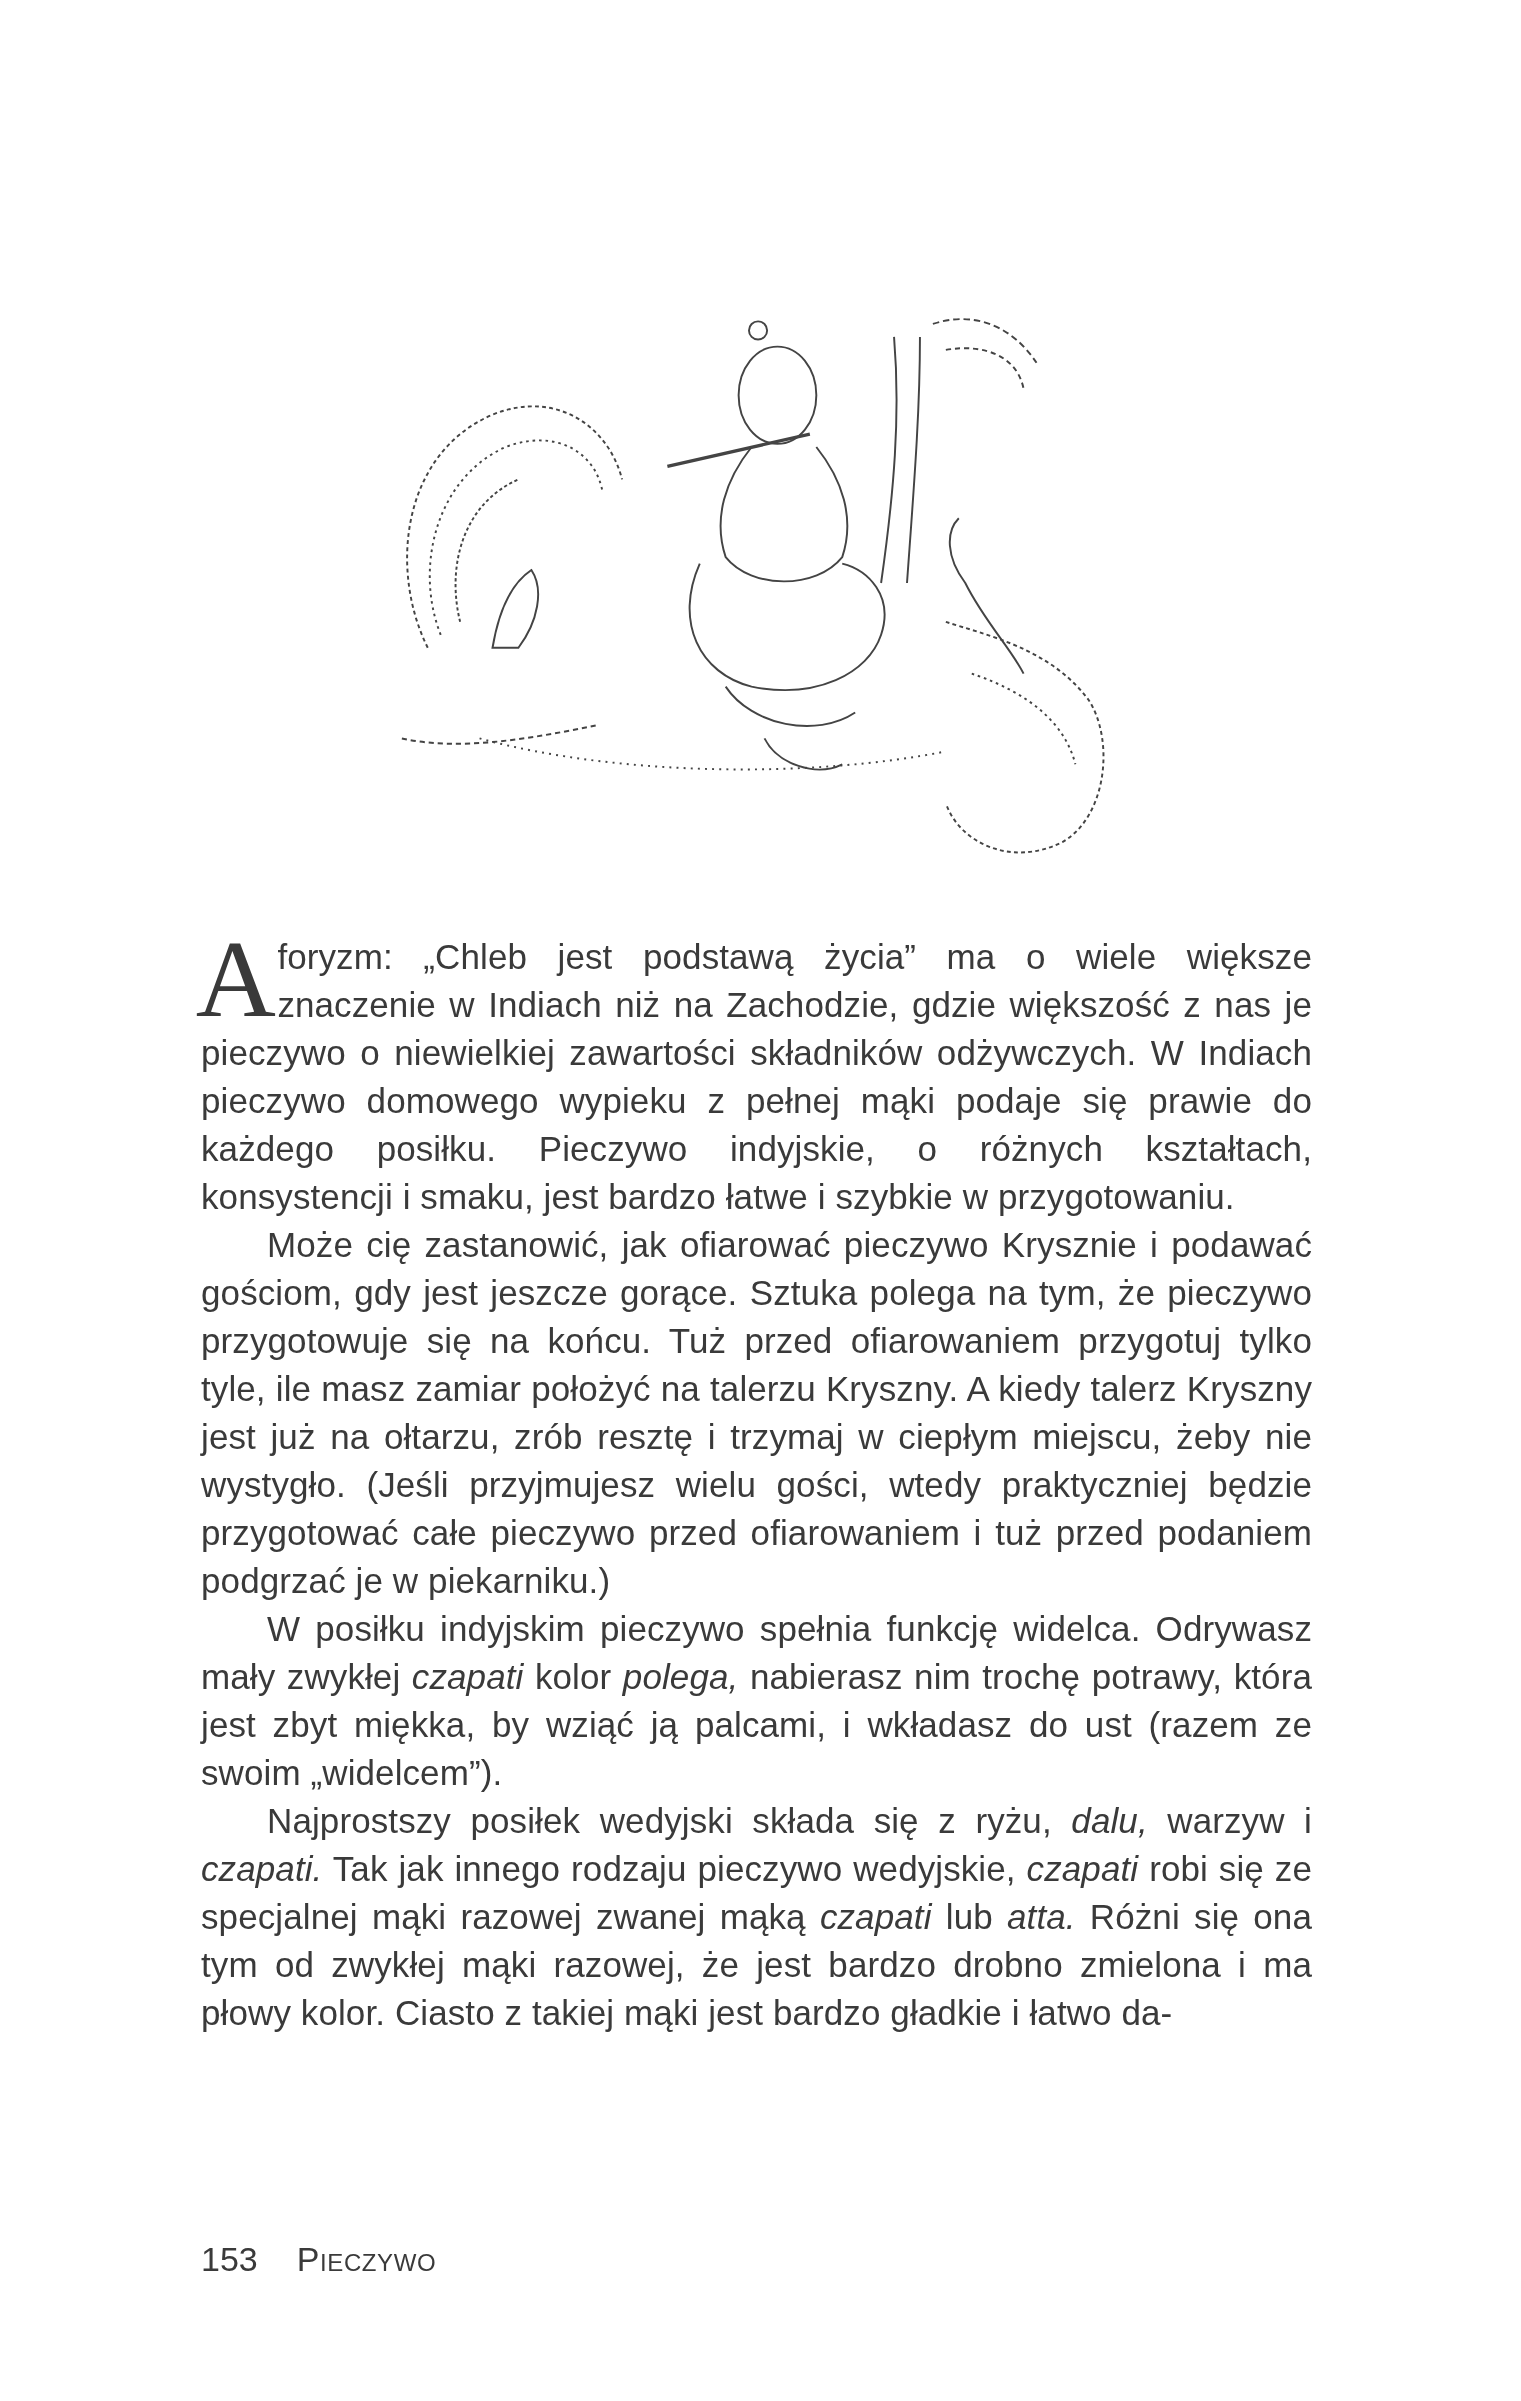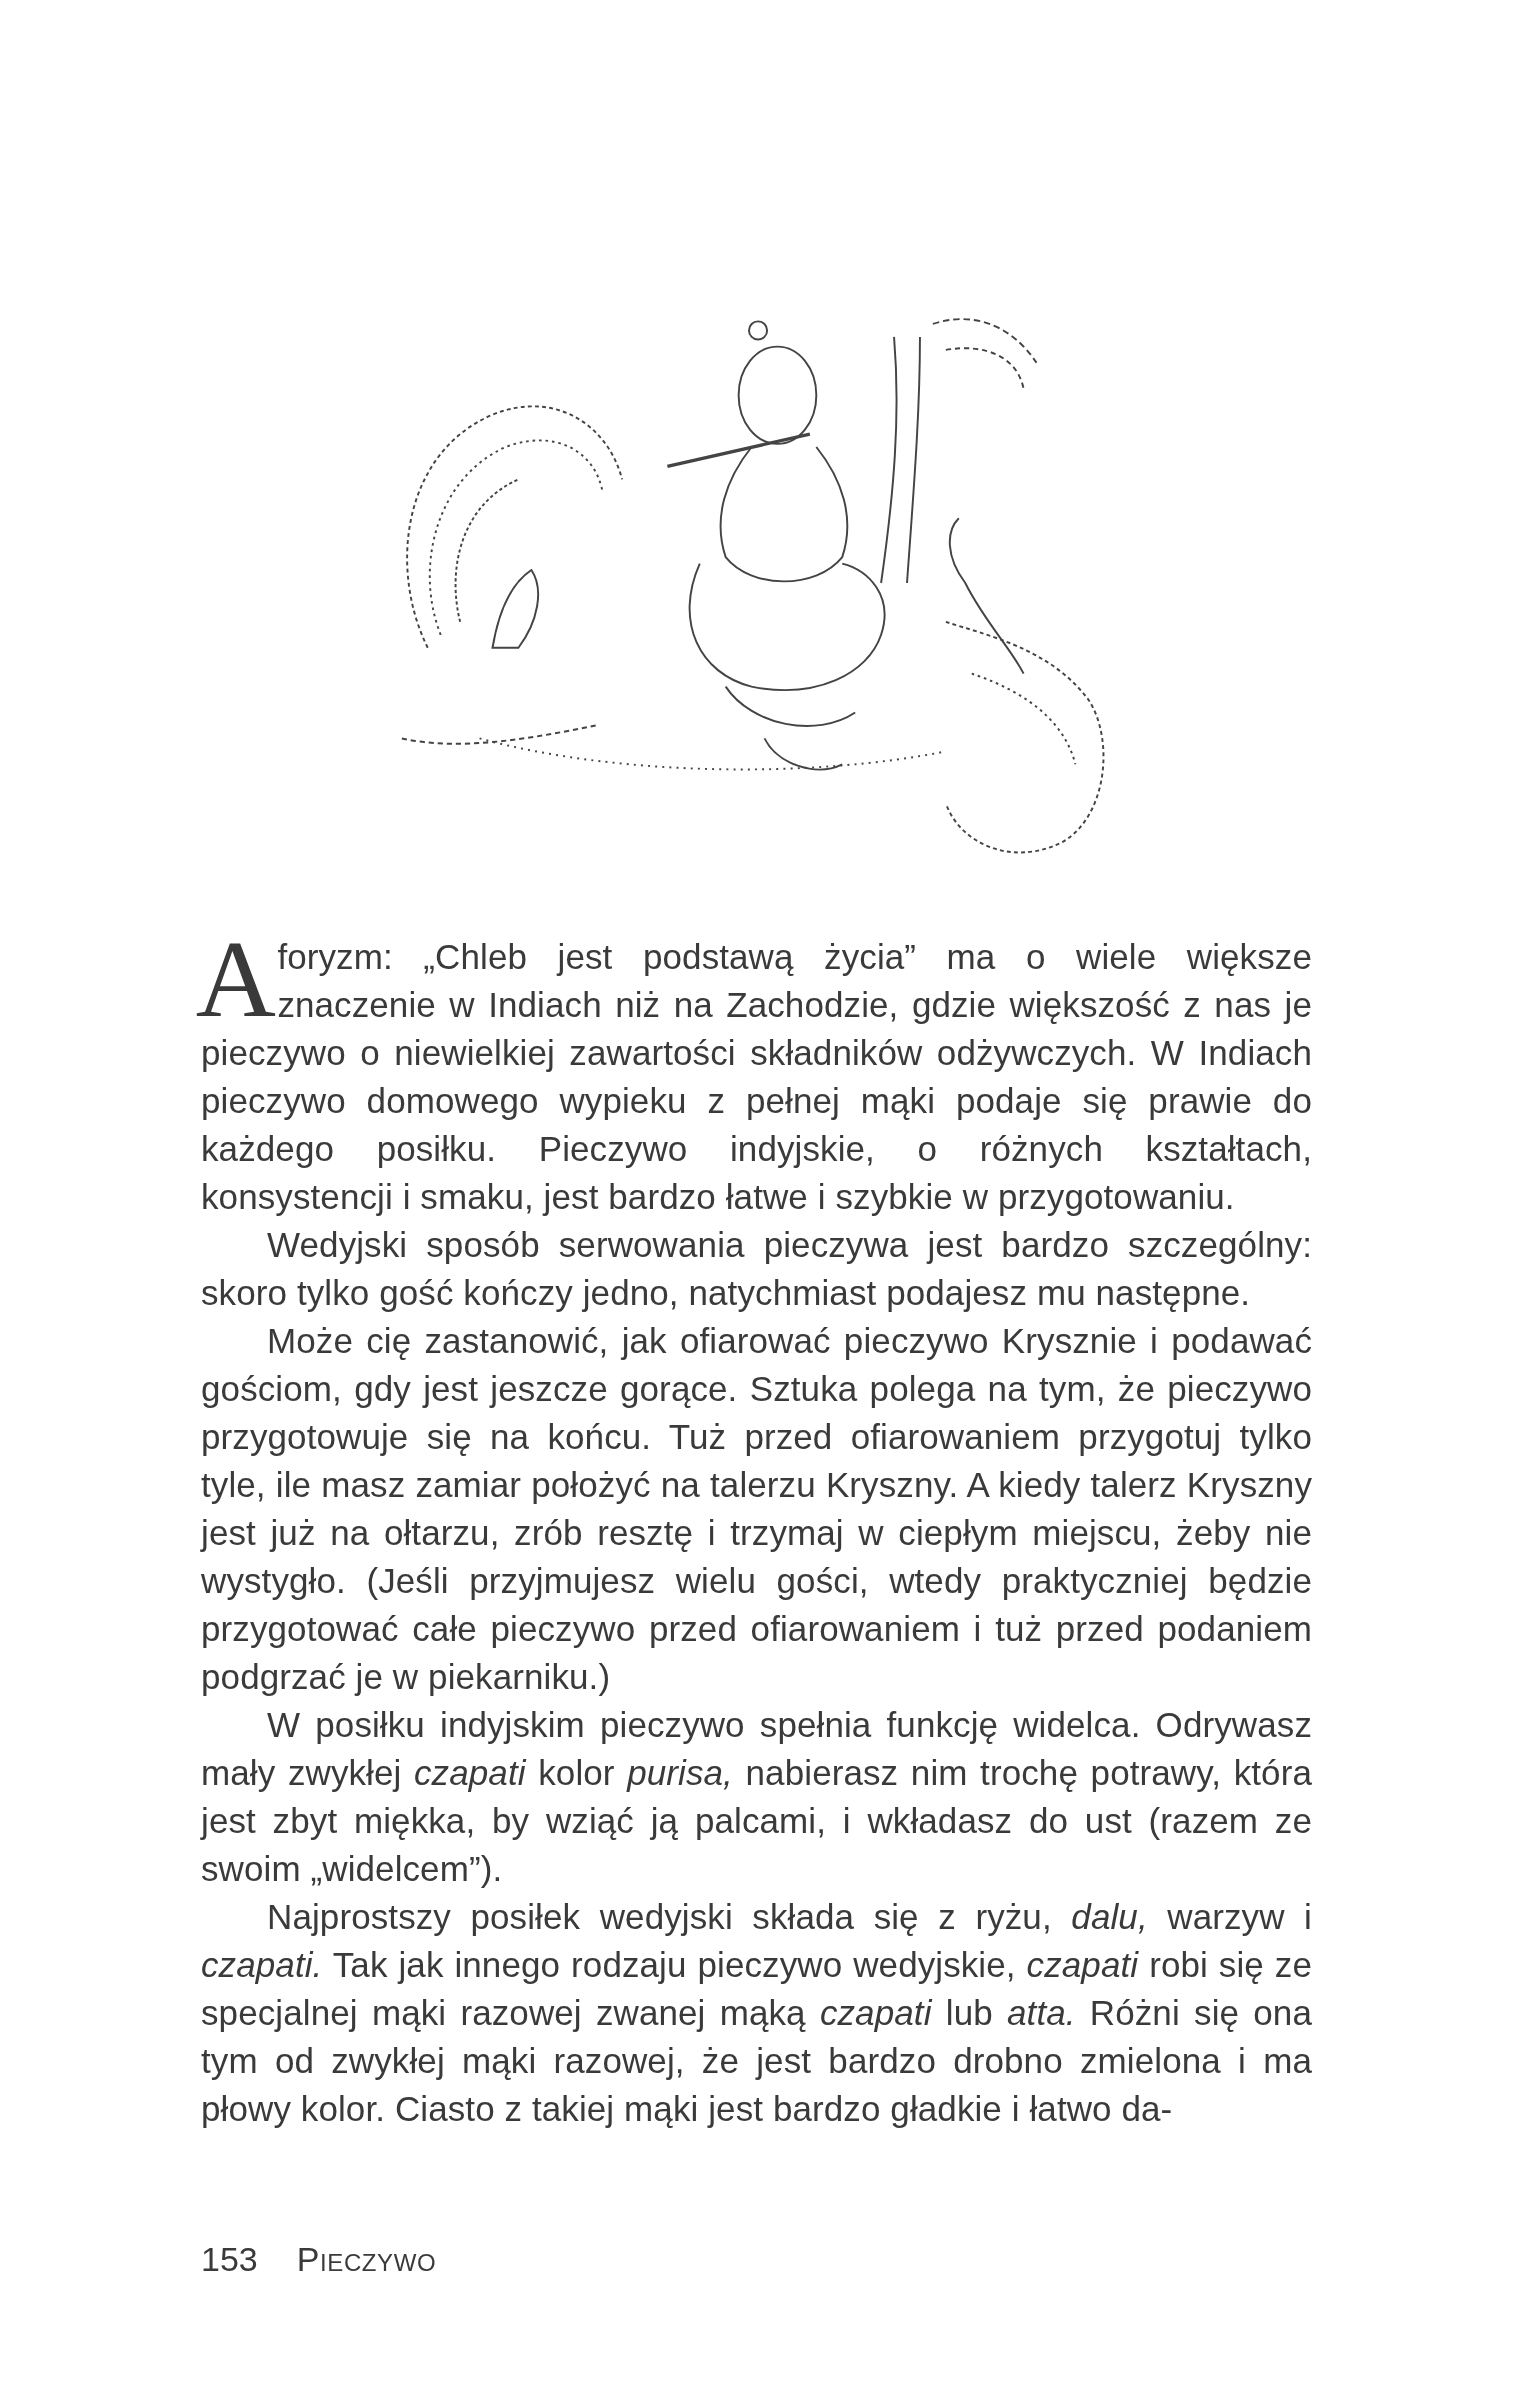--- a/index.html
+++ b/index.html
@@ -46,22 +46,21 @@
   <g>
     <path d="M920 360 C 900 380, 900 420, 930 460 C 960 520, 1000 560, 1020 600"></path>
     <path d="M900 520 C 960 540, 1060 560, 1120 640 C 1160 700, 1150 820, 1080 860 C 1000 900, 920 860, 900 800" stroke-dasharray="6 5"></path>
     <path d="M940 600 C 1000 620, 1080 660, 1100 740" stroke-dasharray="4 6"></path>
   </g>
   <path d="M180 700 C 400 760, 700 760, 900 720" stroke-dasharray="3 8"></path>
 </svg>
 
 <div class="text-block">
   <p class="para"><span class="drop">A</span><span>foryzm: „Chleb jest podstawą życia” ma o wiele większe znaczenie w Indiach niż na Zachodzie, gdzie większość z nas je pieczywo o niewielkiej zawartości składników odżywczych. W Indiach pieczywo domowego wypieku z pełnej mąki podaje się prawie do każdego posiłku. Pieczywo indyjskie, o różnych kształtach, konsystencji i smaku, jest bardzo łatwe i szybkie w przygotowaniu.</span></p>
-  <p class="para indent">Wedyjski sposób serwowania pieczywa jest bardzo szczególny: skoro tylko gość kończy jedno, natychmiast podajesz mu następne.</p>
   <p class="para indent">Może cię zastanowić, jak ofiarować pieczywo Krysznie i podawać gościom, gdy jest jeszcze gorące. Sztuka polega na tym, że pieczywo przygotowuje się na końcu. Tuż przed ofiarowaniem przygotuj tylko tyle, ile masz zamiar położyć na talerzu Kryszny. A kiedy talerz Kryszny jest już na ołtarzu, zrób resztę i trzymaj w ciepłym miejscu, żeby nie wystygło. (Jeśli przyjmujesz wielu gości, wtedy praktyczniej będzie przygotować całe pieczywo przed ofiarowaniem i tuż przed podaniem podgrzać je w piekarniku.)</p>
-  <p class="para indent"><span>W posiłku indyjskim pieczywo spełnia funkcję widelca. Odrywasz mały zwykłej </span><em>czapati</em><span> kolor </span><em>purisa,</em><span> nabierasz nim trochę potrawy, która jest zbyt miękka, by wziąć ją palcami, i wkładasz do ust (razem ze swoim „widelcem”).</span></p>
+  <p class="para indent"><span>W posiłku indyjskim pieczywo spełnia funkcję widelca. Odrywasz mały zwykłej </span><em>czapati</em><span> kolor </span><em>polega,</em><span> nabierasz nim trochę potrawy, która jest zbyt miękka, by wziąć ją palcami, i wkładasz do ust (razem ze swoim „widelcem”).</span></p>
   <p class="para indent"><span>Najprostszy posiłek wedyjski składa się z ryżu, </span><em>dalu,</em><span> warzyw i </span><em>czapati.</em><span> Tak jak innego rodzaju pieczywo wedyjskie, </span><em>czapati</em><span> robi się ze specjalnej mąki razowej zwanej mąką </span><em>czapati</em><span> lub </span><em>atta.</em><span> Różni się ona tym od zwykłej mąki razowej, że jest bardzo drobno zmielona i ma płowy kolor. Ciasto z takiej mąki jest bardzo gładkie i łatwo da-</span></p>
 </div>
 
 <div class="footer">
   <span>153</span><span class="title">Pieczywo</span>
 </div>
 
 
 </body></html>

